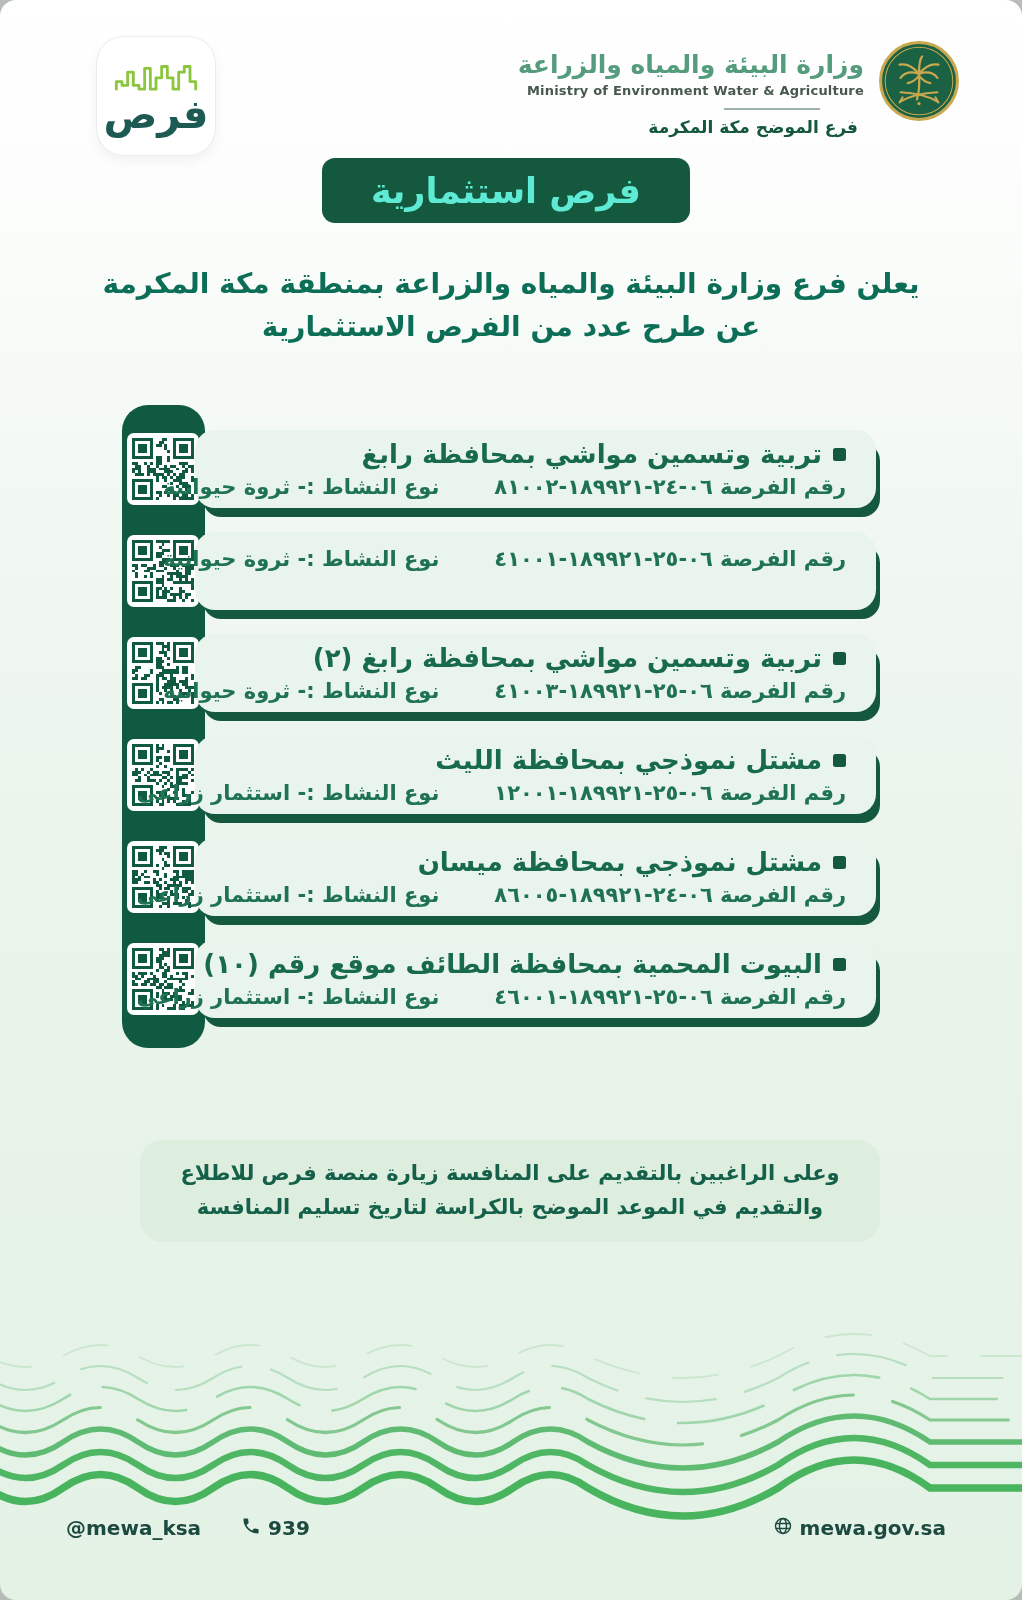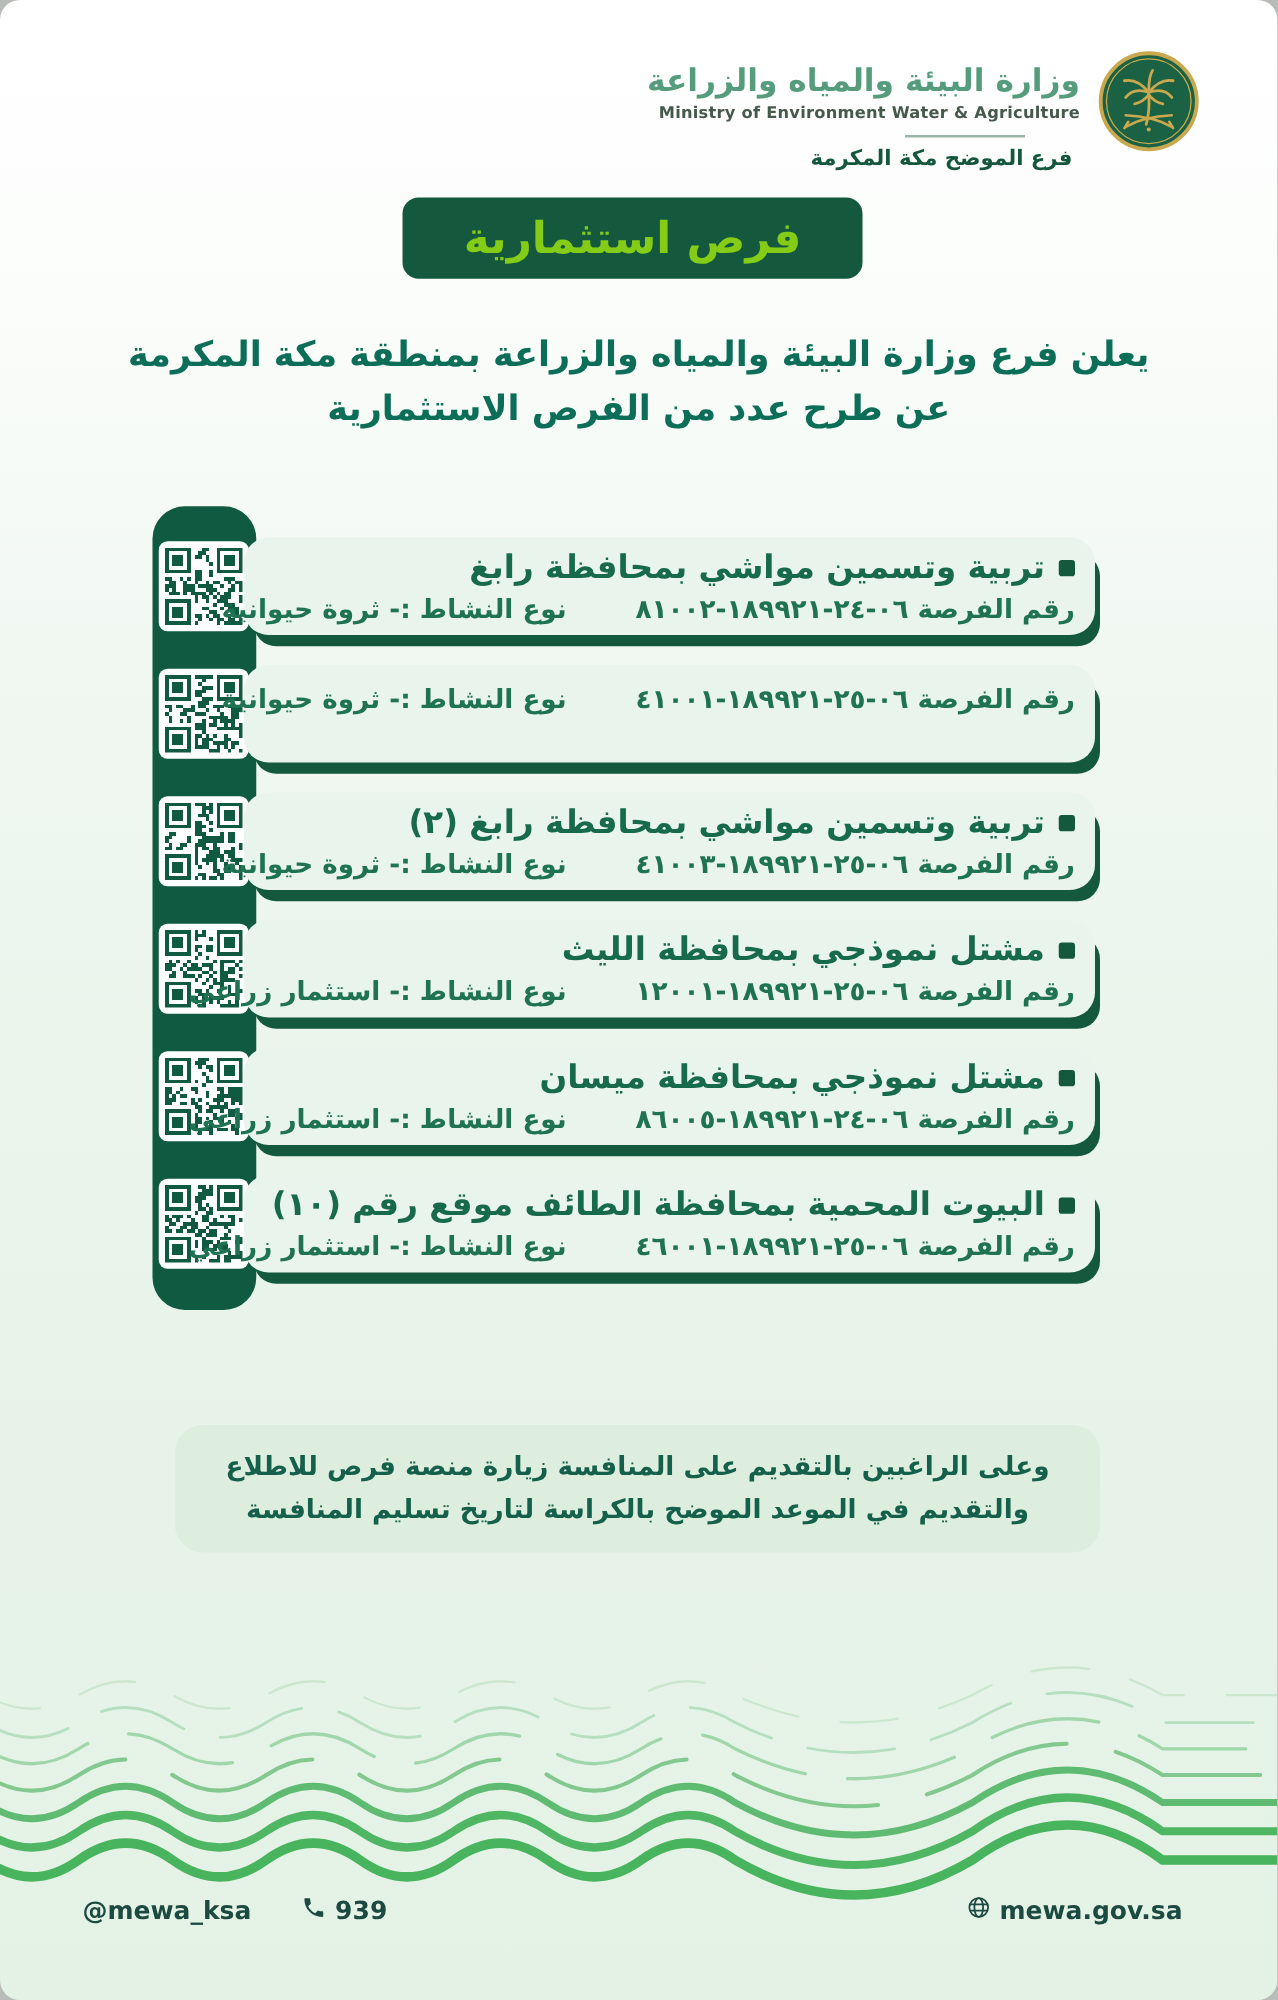--- a/index.html
+++ b/index.html
@@ -45,42 +45,42 @@
   .ministry-text{display:flex;flex-direction:column;align-items:flex-end;padding-top:10px}
   .m-ar{font-size:25px;color:var(--mingreen);font-weight:600;direction:rtl}
   .m-en{font-size:13px;color:#47584c;font-weight:700;margin-top:4px;letter-spacing:.2px}
   .m-divider{width:96px;height:2px;background:#9fb3a8;margin:10px 44px 7px 0}
   .m-branch{font-size:17px;font-weight:800;color:#14573c;direction:rtl;margin-right:6px}
   .emblem{width:82px;height:82px}
   
   .banner{
     position:absolute;left:322px;top:158px;width:368px;height:65px;
     background:var(--dark);border-radius:13px;
-    color:#84cc16;font-size:35px;font-weight:800;
+    color:#5eead4;font-size:35px;font-weight:800;
     display:flex;align-items:center;justify-content:center;direction:rtl;
   }
   
   .intro{
     position:absolute;left:0;right:0;top:262px;text-align:center;direction:rtl;
     color:var(--teal);font-weight:800;font-size:28px;line-height:1.55;
   }
   
   .qr-strip{
     position:absolute;left:122px;top:405px;width:83px;height:643px;
     background:var(--strip);border-radius:26px;
   }
   .qr-tile{
     position:absolute;left:5px;width:72px;height:72px;background:#fff;border-radius:7px;
     display:flex;align-items:center;justify-content:center;
   }
   .opp-list{position:absolute;left:195px;right:146px;top:430px}
   .opp-row{
     height:78px;background:var(--panel);border-radius:20px;margin-bottom:24px;
     box-shadow:6px 11px 0 -2px var(--dark);
-    direction:rtl;padding:10px 16px 8px 20px;position:relative;
+    direction:rtl;padding:10px 30px 8px 20px;position:relative;
   }
   .opp-line1{display:flex;align-items:center;gap:11px}
   .opp-bullet{width:13px;height:13px;background:var(--dark);border-radius:2.5px;flex:0 0 auto}
   .opp-title{font-size:26px;font-weight:800;color:var(--title);line-height:1.15;white-space:nowrap}
   .opp-line2{margin-top:5px;font-size:21px;font-weight:600;color:var(--rowtext);white-space:nowrap}
   .opp-spacer{display:inline-block;width:55px}
   
   .note{
     position:absolute;left:140px;right:142px;top:1140px;height:102px;
     background:var(--note);border-radius:22px;
@@ -97,20 +97,28 @@
   }
   .f-left{display:flex;align-items:center;gap:40px}
   .f-group{display:flex;gap:7px}
   .f-icon{width:20px;height:20px;flex:0 0 auto}
 </style>
 </head>
 <body>
 
 <div class="poster">
 
+  <div class="app-logo">
+    <svg class="skyline" viewBox="0 0 90 36">
+      <path d="M3 33 L3 25 L9 25 L9 29 L15 29 L15 15 L21 15 L21 29 L27 29 L27 33 L33 33 L33 11
+               L39 11 L39 33 L45 33 L45 21 L51 21 L51 9 L57 9 L57 21 L63 21 L63 33 L69 33 L69 15
+               L75 15 L75 9 L81 9 L81 25 L87 25 L87 33" fill="none" stroke="#8cc63f" stroke-width="3" stroke-linejoin="round" stroke-linecap="round"></path>
+    </svg>
+    <div class="app-word">فرص</div>
+  </div>
 
   <div class="ministry">
     <div class="ministry-text">
       <div class="m-ar">وزارة البيئة والمياه والزراعة</div>
       <div class="m-en">Ministry of Environment Water &amp; Agriculture</div>
       <div class="m-divider"></div>
       <div class="m-branch">فرع الموضح مكة المكرمة</div>
     </div>
     <svg class="emblem" viewBox="0 0 80 80">
       <circle cx="40" cy="40" r="37.5" fill="#1a6243" stroke="#c9a84f" stroke-width="3"></circle>

